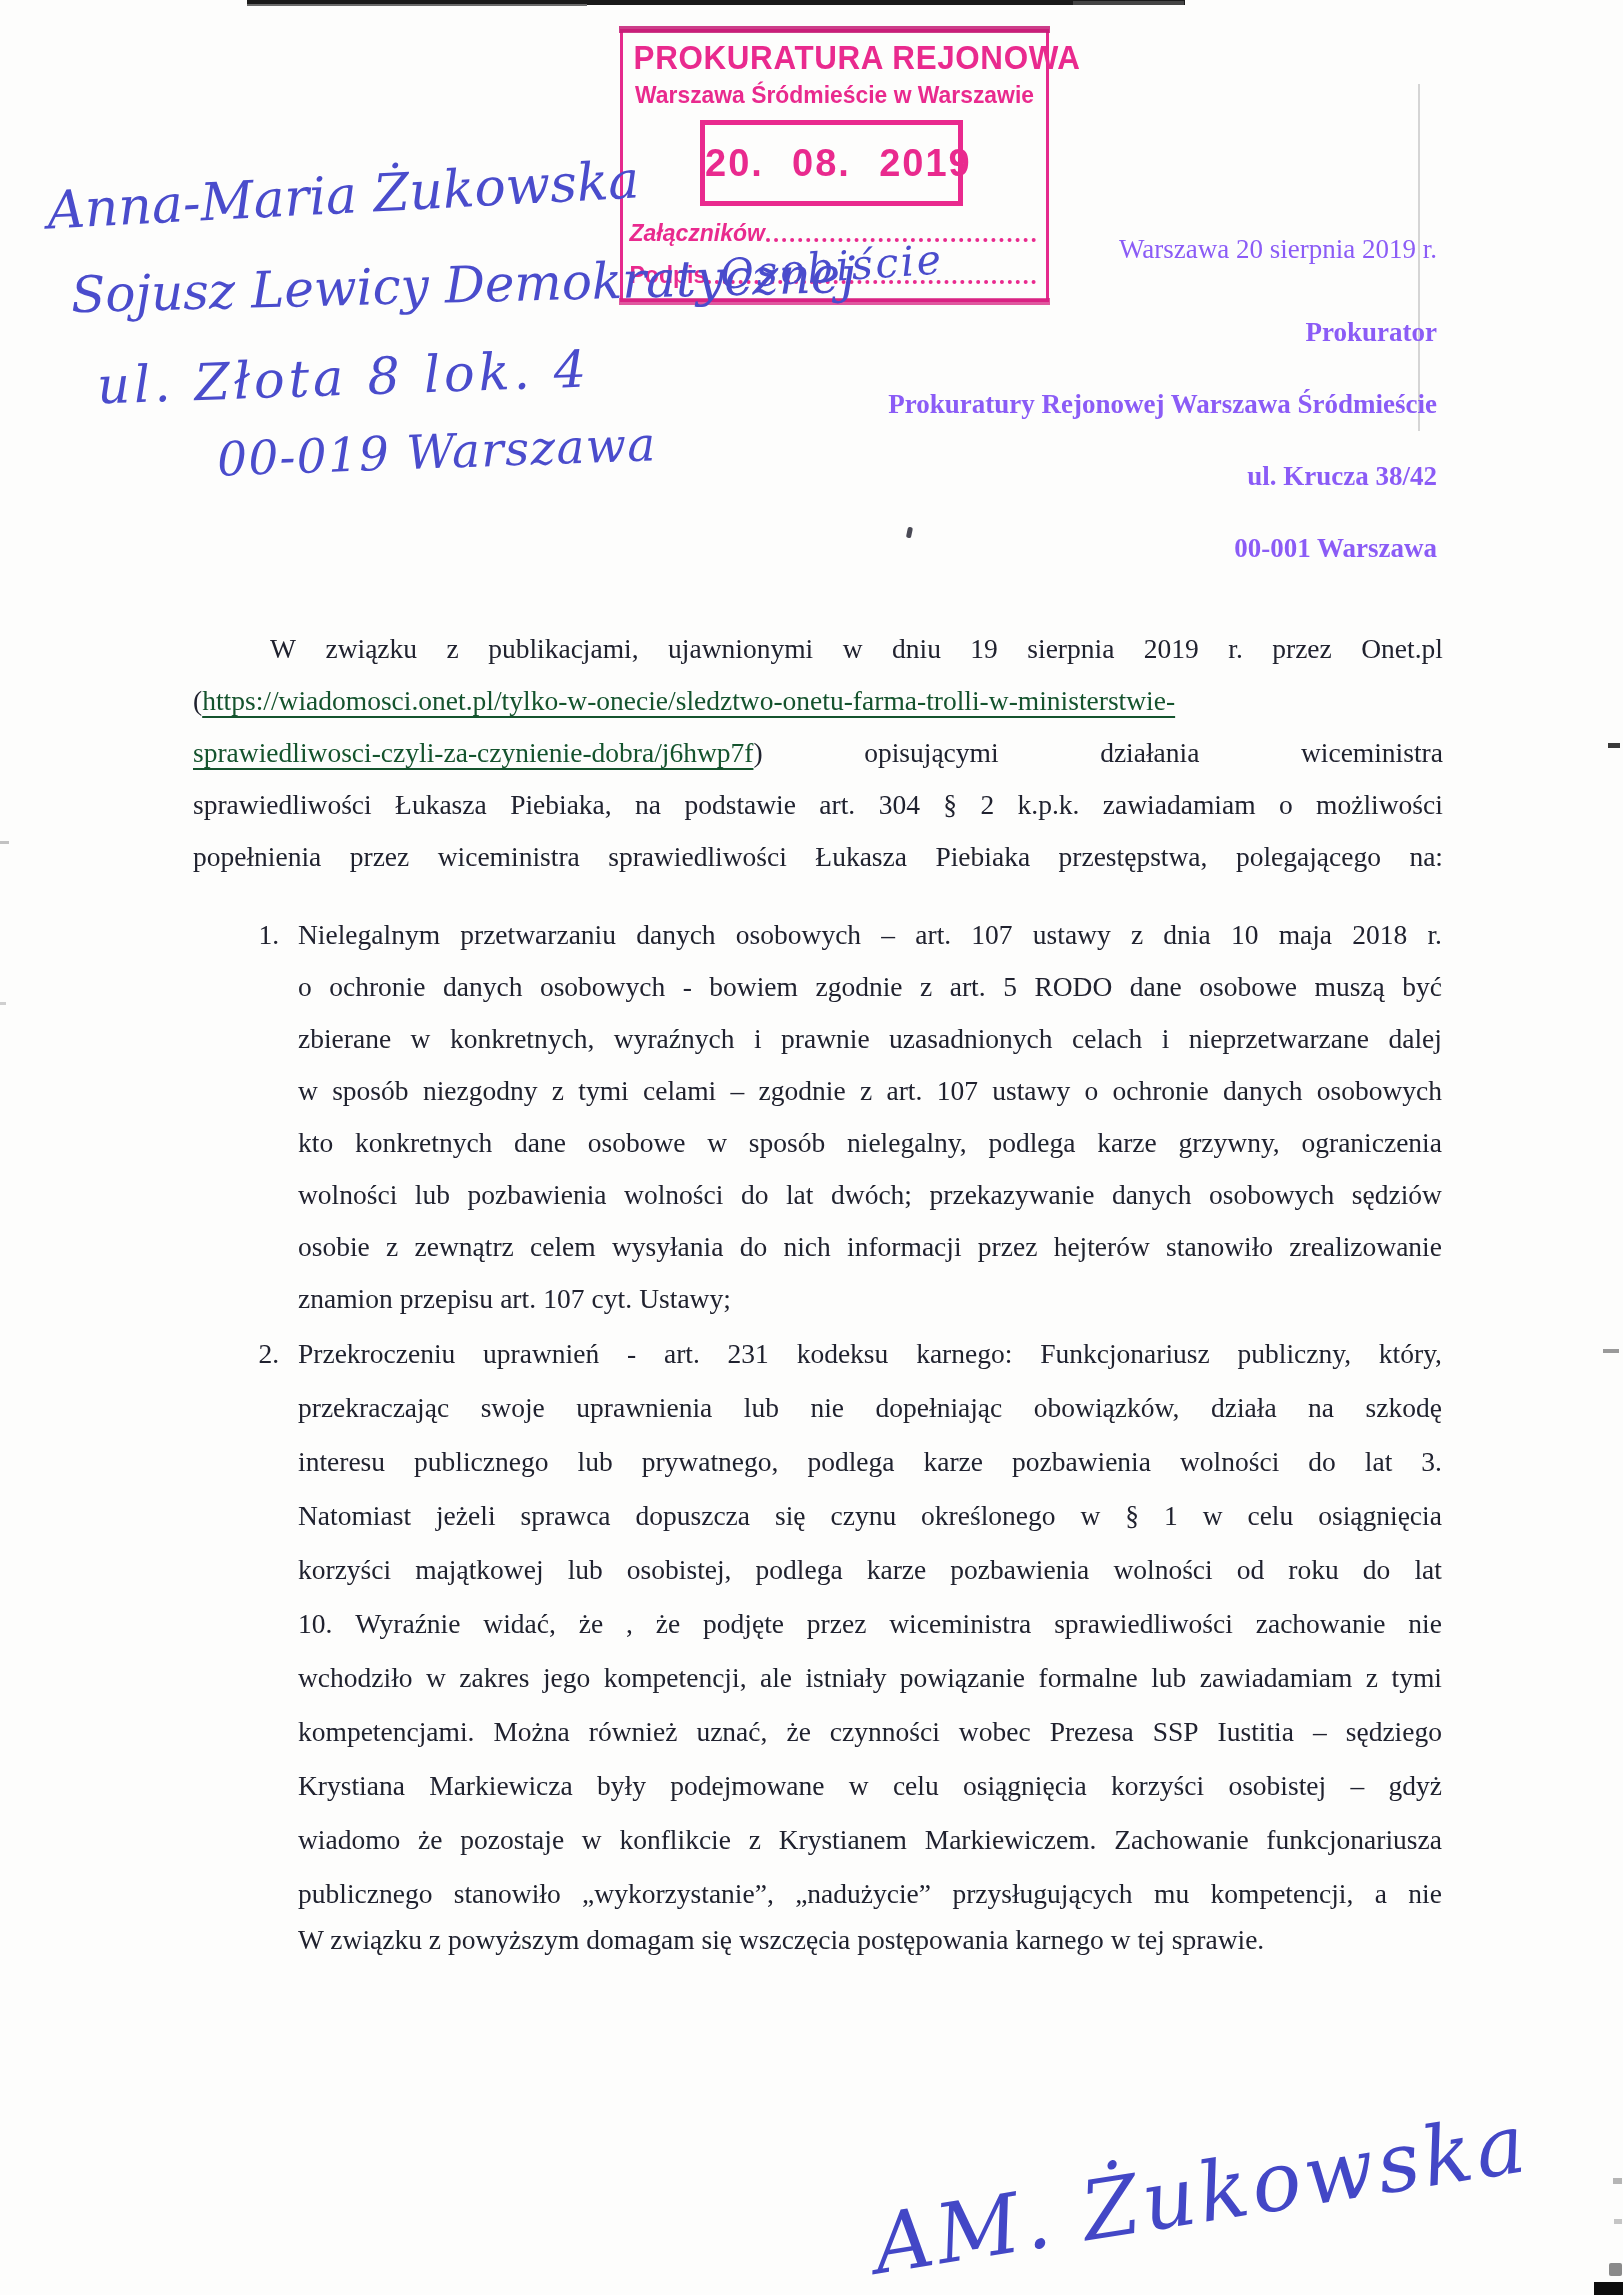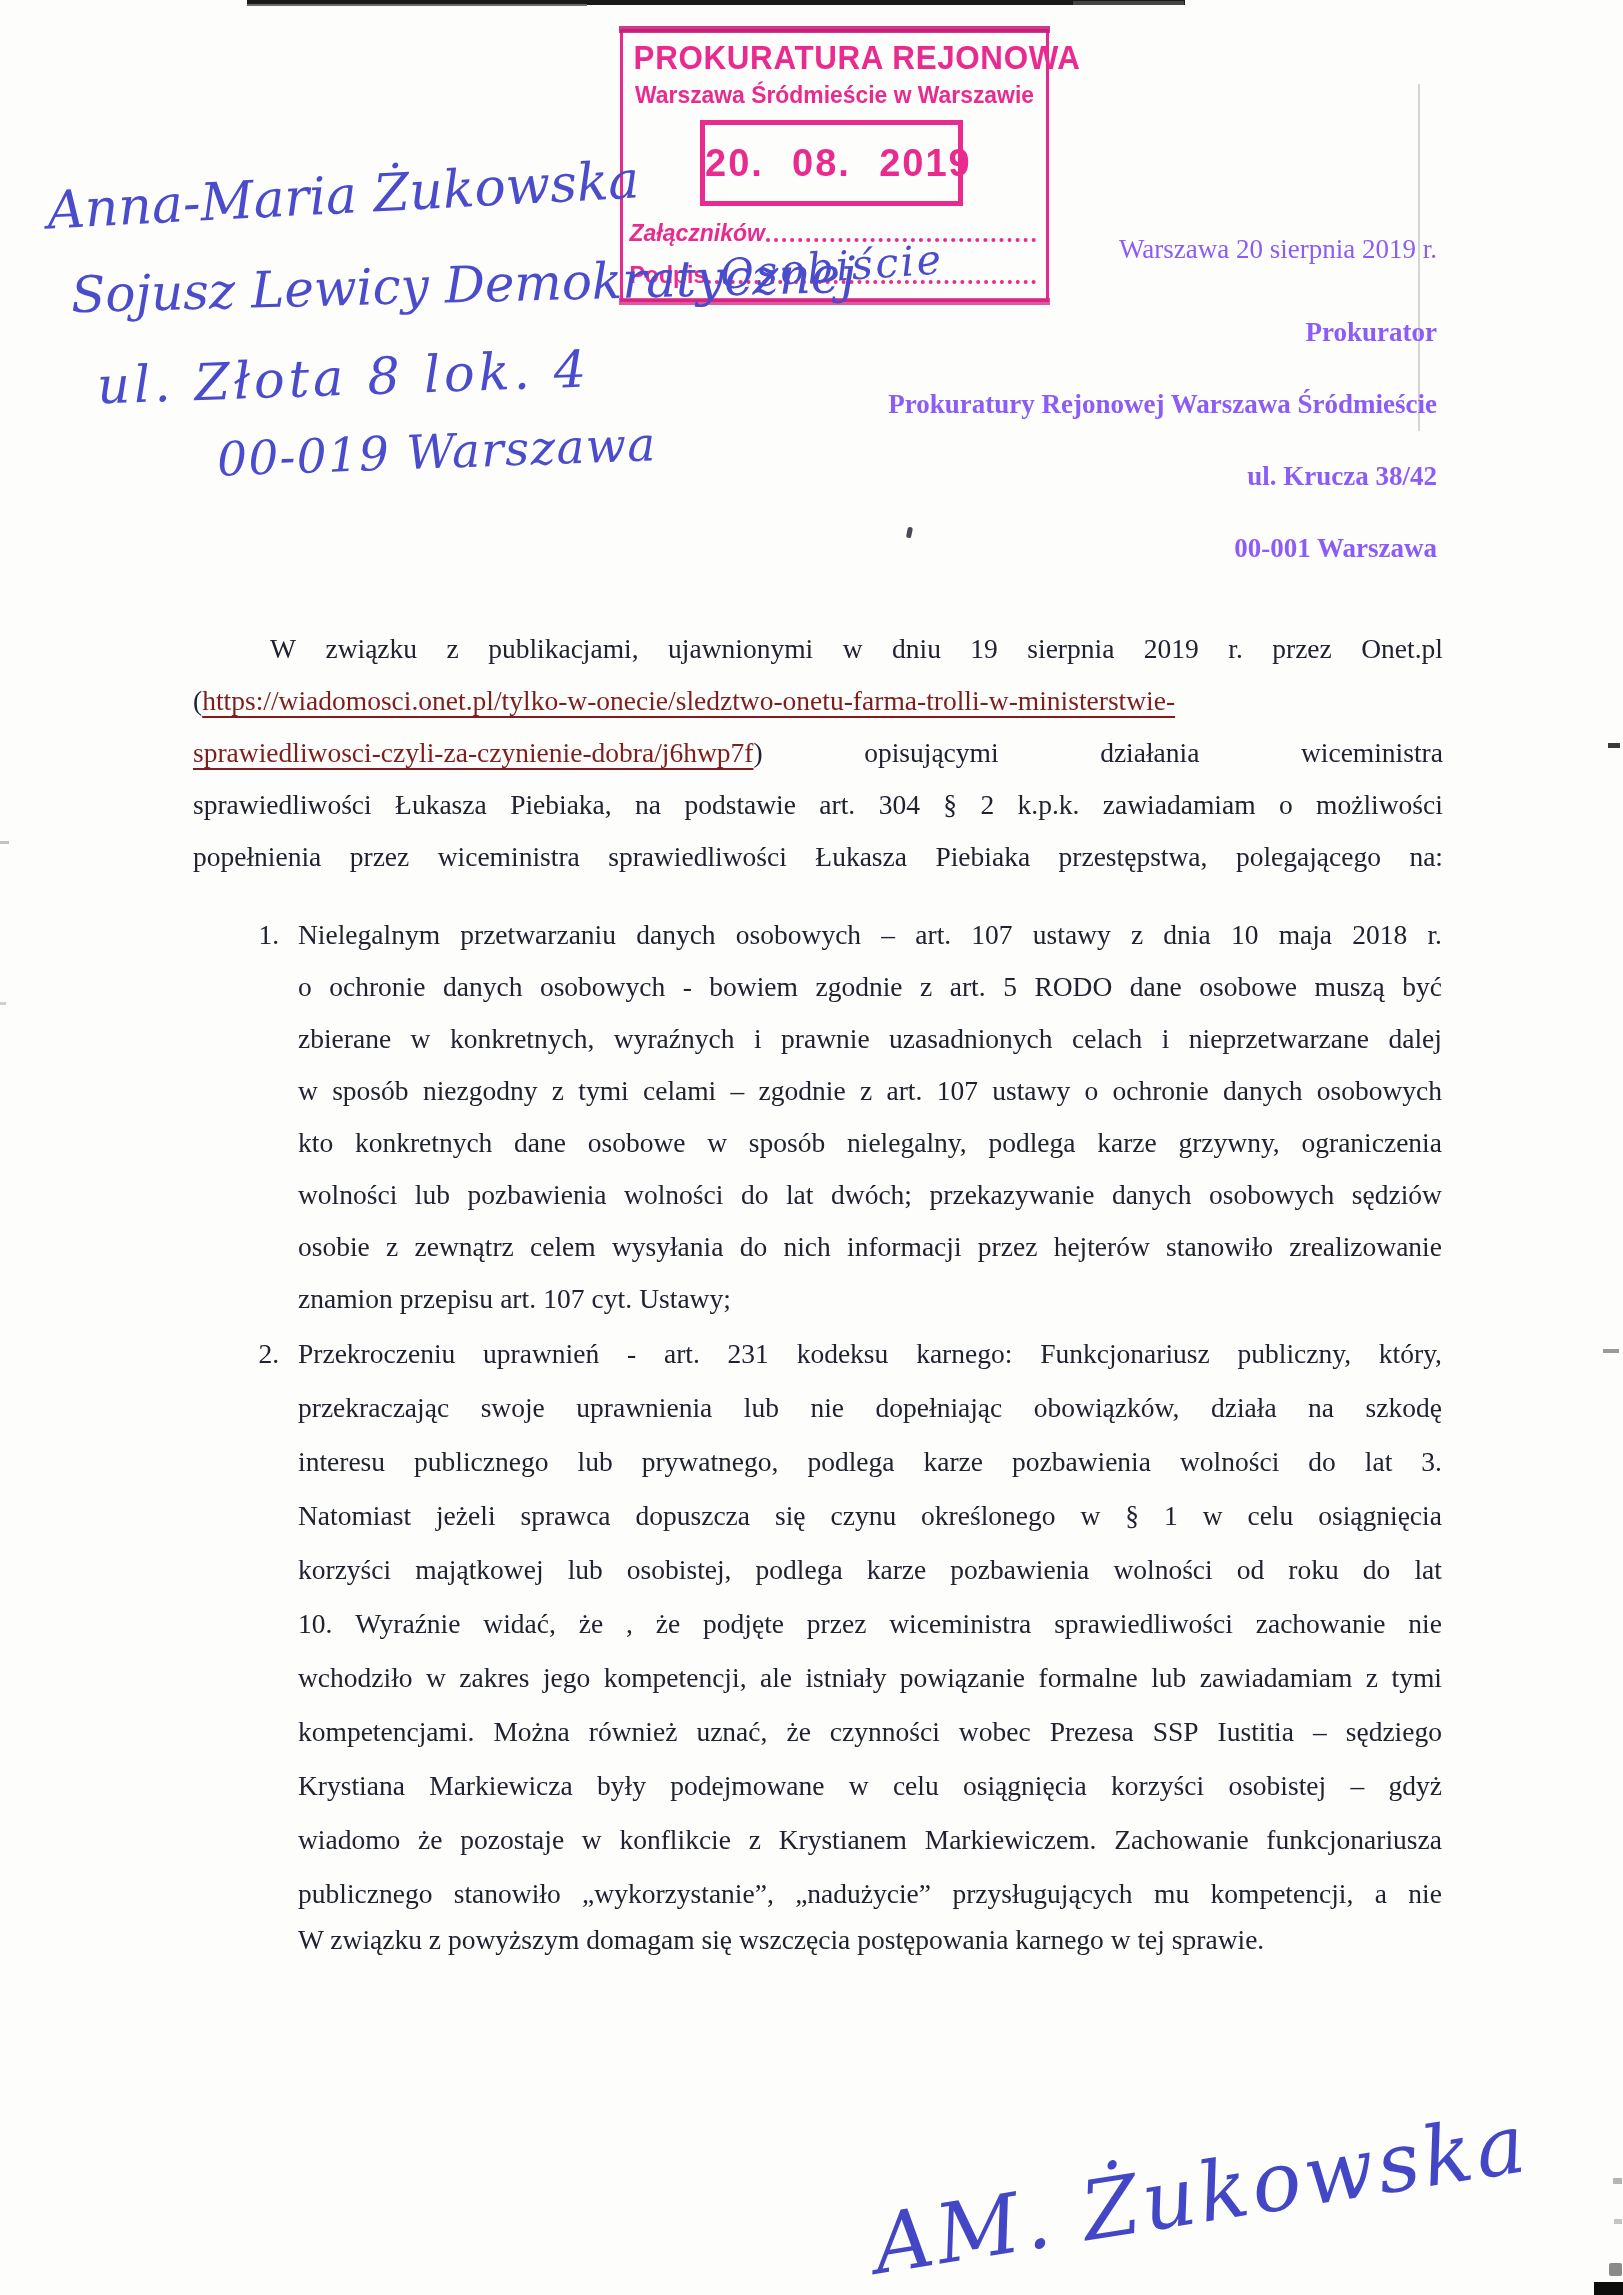--- a/index.html
+++ b/index.html
@@ -75,21 +75,21 @@
   #item1{left:256px;top:909px;width:1186px;}
   #item1 .line{height:52px;padding-left:42px;}
   #item2{left:256px;top:1327px;width:1186px;}
   #item2 .line{height:54px;padding-left:42px;}
   .line{display:flex;align-items:center;position:relative;box-sizing:border-box;}
   .stretch{justify-content:space-between;}
   .plain{justify-content:flex-start;gap:.26em;}
   .indent{padding-left:77px;}
   .w{white-space:nowrap;}
   .num{position:absolute;left:2.6px;top:50%;transform:translateY(-50%);width:39px;}
-  .link{color:#7f1d1d;text-decoration:underline;text-decoration-thickness:2px;text-underline-offset:5.9px;}
+  .link{color:#14532d;text-decoration:underline;text-decoration-thickness:2px;text-underline-offset:5.9px;}
   #closing{left:298px;top:1914px;width:1145px;height:52px;display:flex;align-items:center;white-space:nowrap;text-align:center;}
 
   
   #sig{position:absolute;left:870px;top:2146px;font-family:"DejaVu Serif",serif;
     font-style:italic;font-size:82px;color:#4347c6;transform:rotate(-9deg);
     letter-spacing:3.9px;white-space:nowrap;}
 </style>
 </head>
 <body>
 

